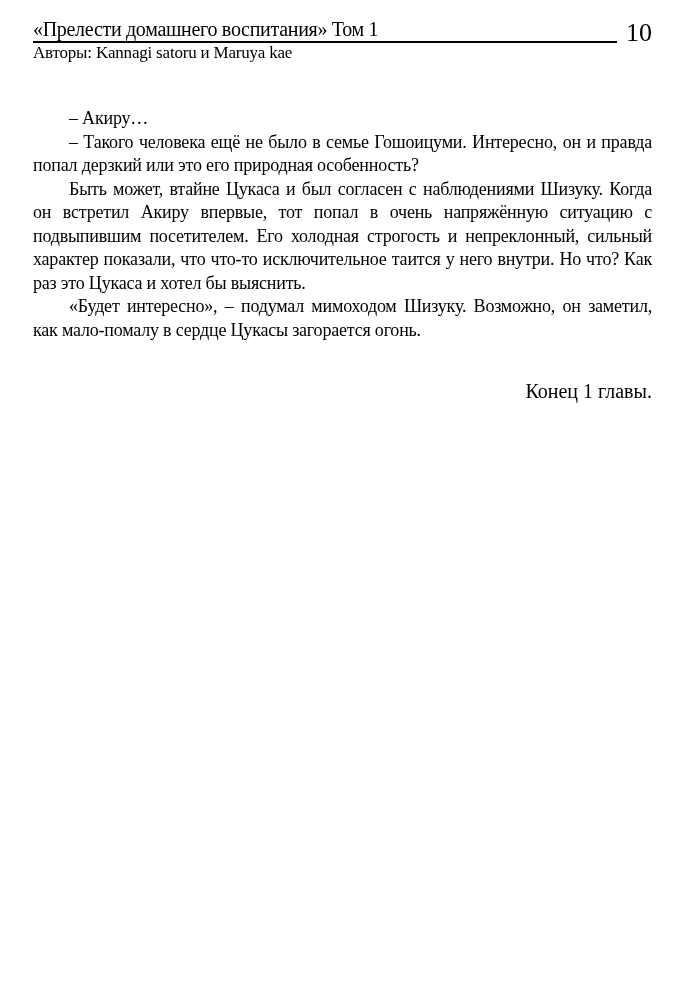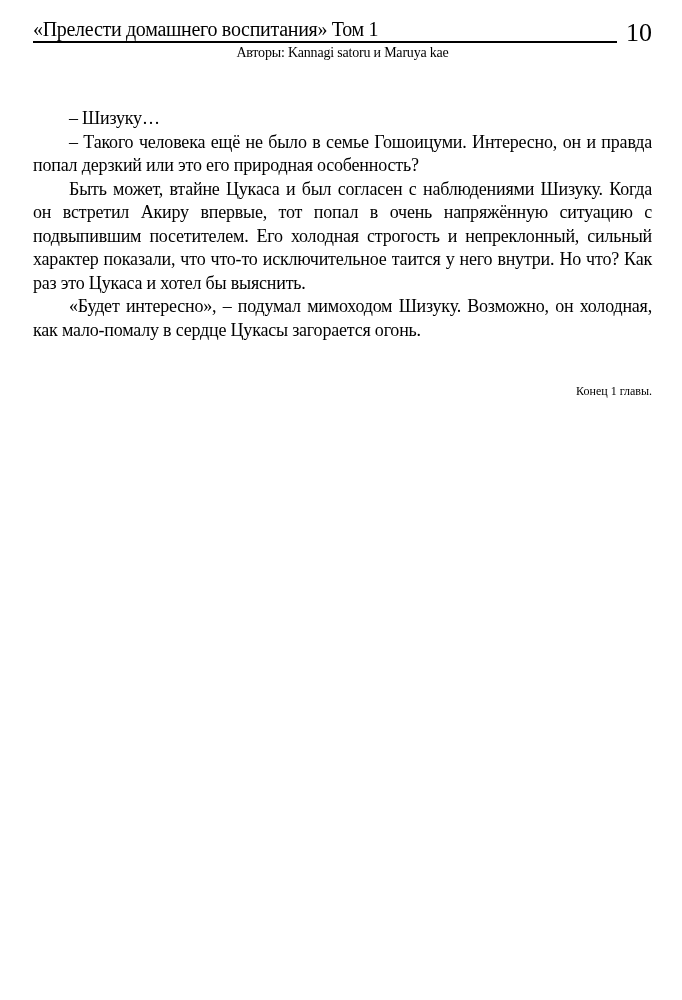--- a/index.html
+++ b/index.html
@@ -32,61 +32,60 @@
     padding-bottom: 1px;
   }
   .page-number {
     font-size: 26px;
     line-height: 1;
     margin-left: 9px;
     position: relative;
     top: 3px;
   }
   .authors {
-    font-size: 14px;
+    font-size: 17px;
     line-height: 15px;
     margin-top: 2px;
     letter-spacing: -0.2px;
-    text-align: center;
   }
   .chapter-text {
     margin-top: 47px;
     font-size: 18px;
     line-height: 23.5px;
     text-align: justify;
     letter-spacing: -0.2px;
   }
   .chapter-text p {
     margin: 0;
     text-indent: 36px;
   }
   .chapter-text p.noindent {
     text-indent: 0;
   }
   .end-line {
     text-indent: 0 !important;
     text-align: right;
     margin-top: 37px !important;
-    font-size: 12px;
+    font-size: 20px;
     line-height: 24px;
     letter-spacing: 0;
   }
 </style>
 </head>
 <body>
 
 <div class="page">
   <header>
     <div class="header-row">
       <span class="title">«Прелести домашнего воспитания» Том 1</span>
       <span class="page-number">10</span>
     </div>
     <div class="authors">Авторы: Kannagi satoru и Maruya kae</div>
   </header>
 
   <main class="chapter-text">
-    <p>– Шизуку…</p>
+    <p>– Акиру…</p>
     <p>– Такого человека ещё не было в семье Гошоицуми. Интересно, он и правда попал дерзкий или это его природная особенность?</p>
     <p>Быть может, втайне Цукаса и был согласен с наблюдениями Шизуку. Когда он встретил Акиру впервые, тот попал в очень напряжённую ситуацию с подвыпившим посетителем. Его холодная строгость и непреклонный, сильный характер показали, что что-то исключительное таится у него внутри. Но что? Как раз это Цукаса и хотел бы выяснить.</p>
-    <p>«Будет интересно», – подумал мимоходом Шизуку. Возможно, он холодная, как мало-помалу в сердце Цукасы загорается огонь.</p>
+    <p>«Будет интересно», – подумал мимоходом Шизуку. Возможно, он заметил, как мало-помалу в сердце Цукасы загорается огонь.</p>
     <p class="end-line">Конец 1 главы.</p>
   </main>
 </div>
 
 </body></html>

